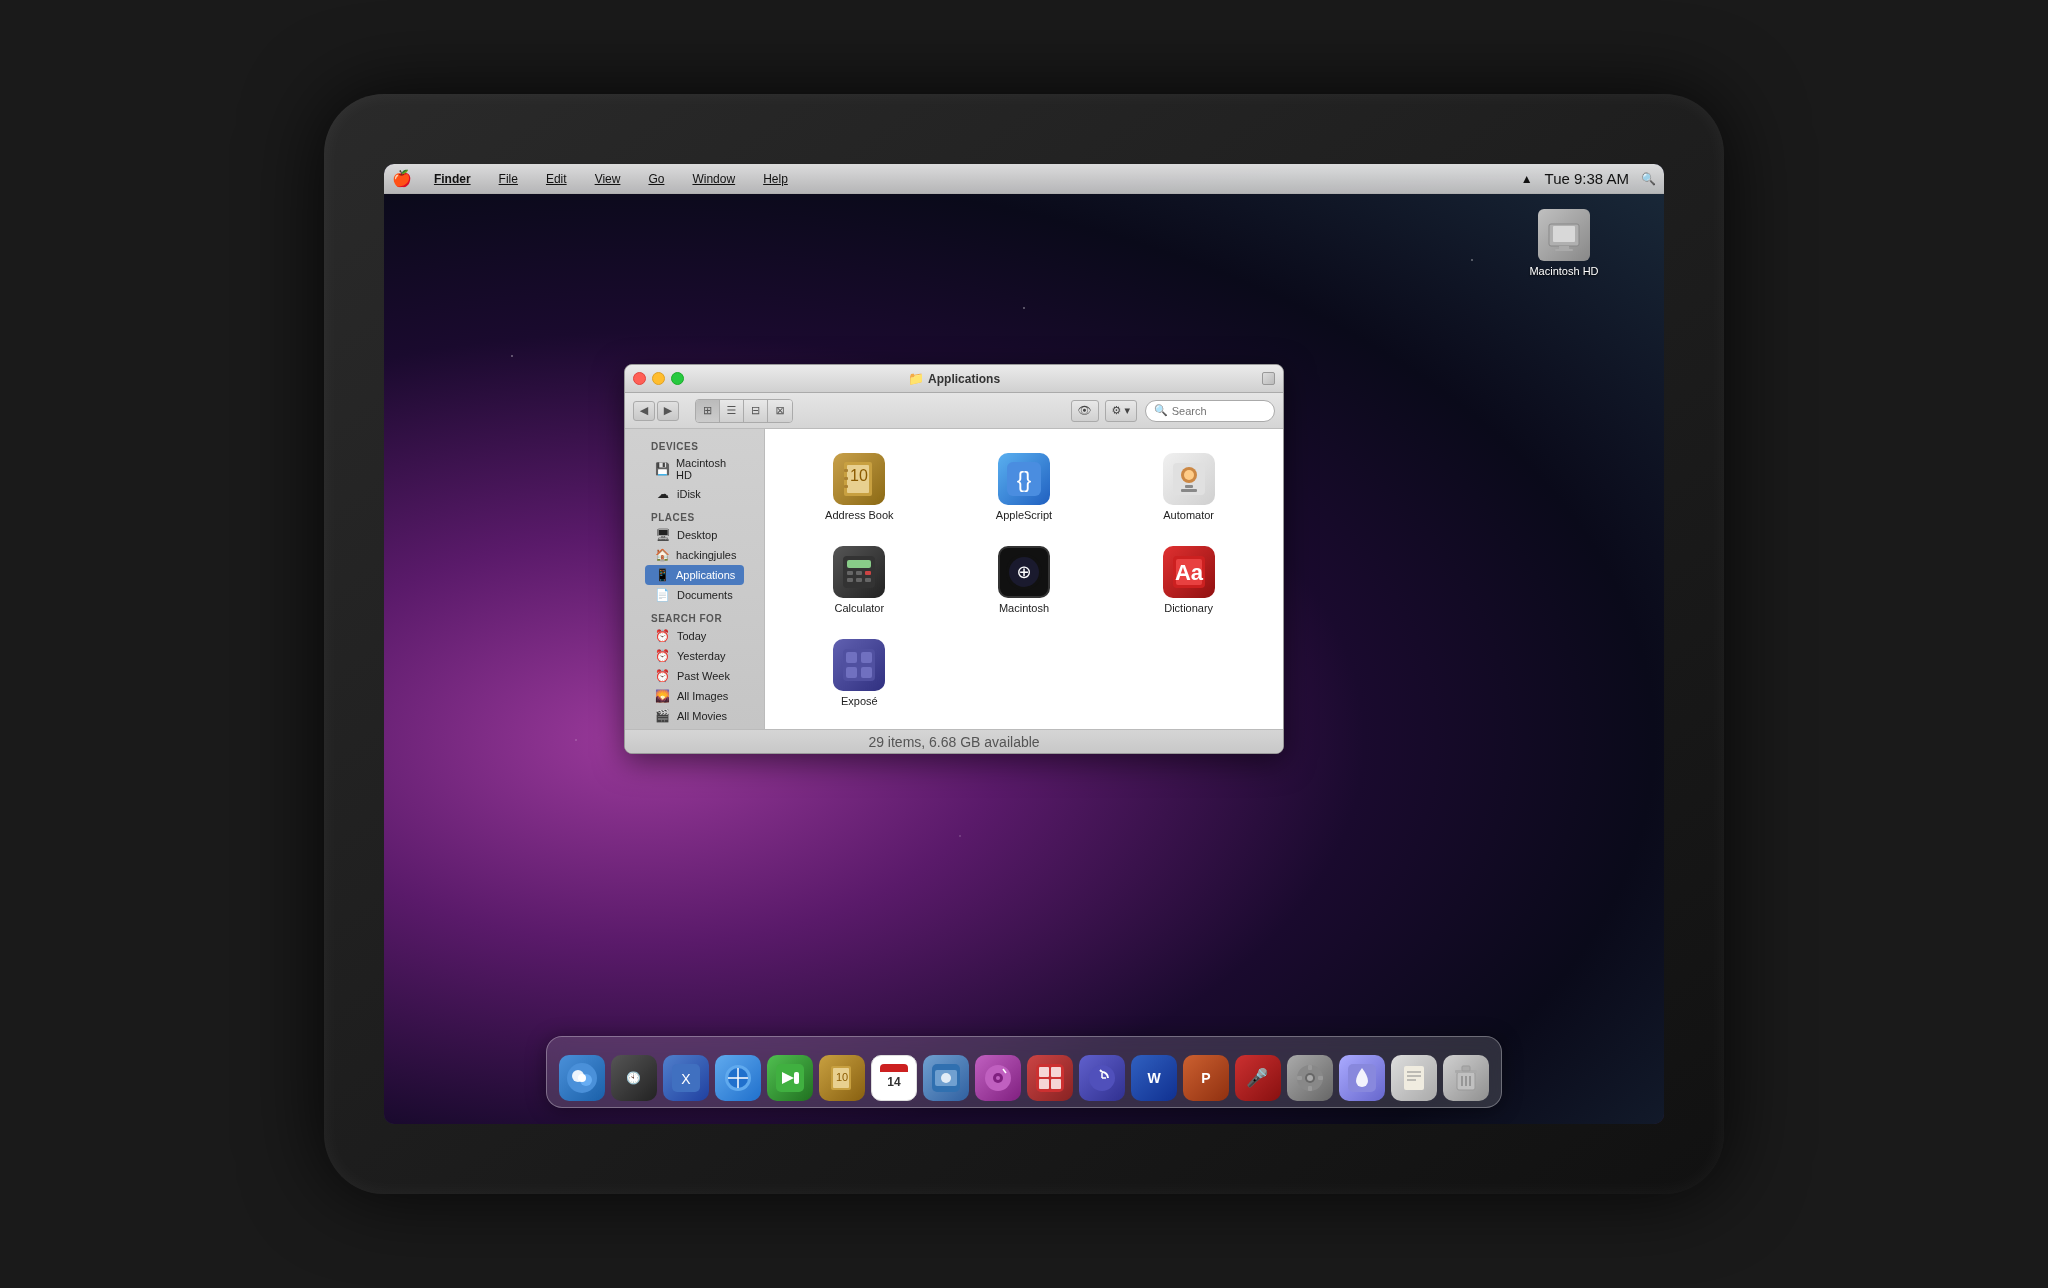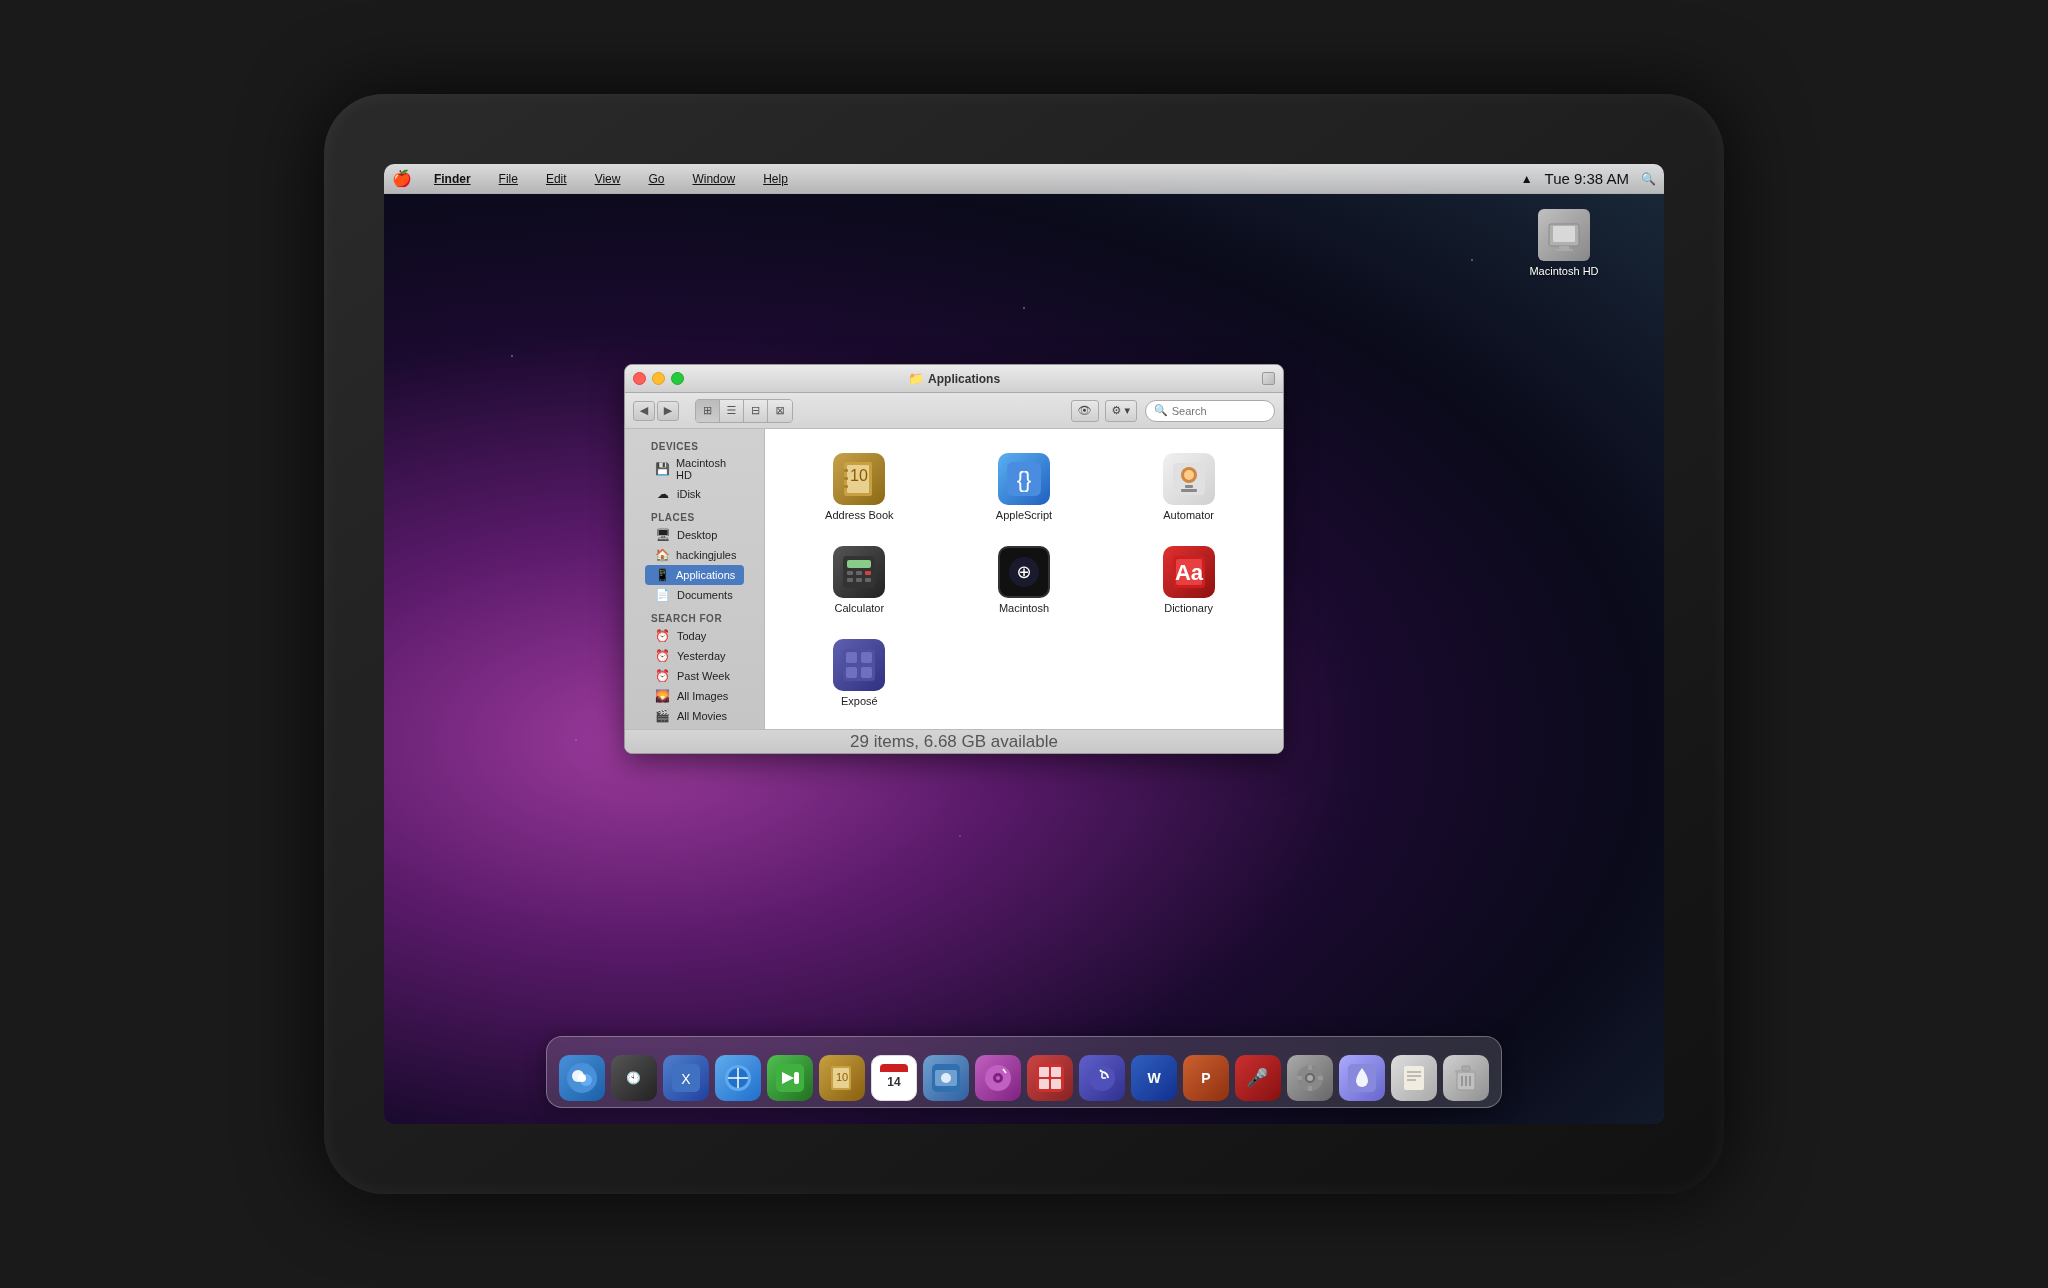--- a/index.html
+++ b/index.html
@@ -458,21 +458,21 @@
     }
 
     
     .status-bar {
       height: 24px;
       background: linear-gradient(to bottom, #d5d5d5, #c8c8c8);
       border-top: 1px solid #bbb;
       display: flex;
       align-items: center;
       justify-content: center;
-      font-size: 17px;
+      font-size: 14px;
       color: #555;
     }
 
     
     .dock {
       position: absolute;
       bottom: 16px;
       left: 50%;
       transform: translateX(-50%);
       height: 72px;

